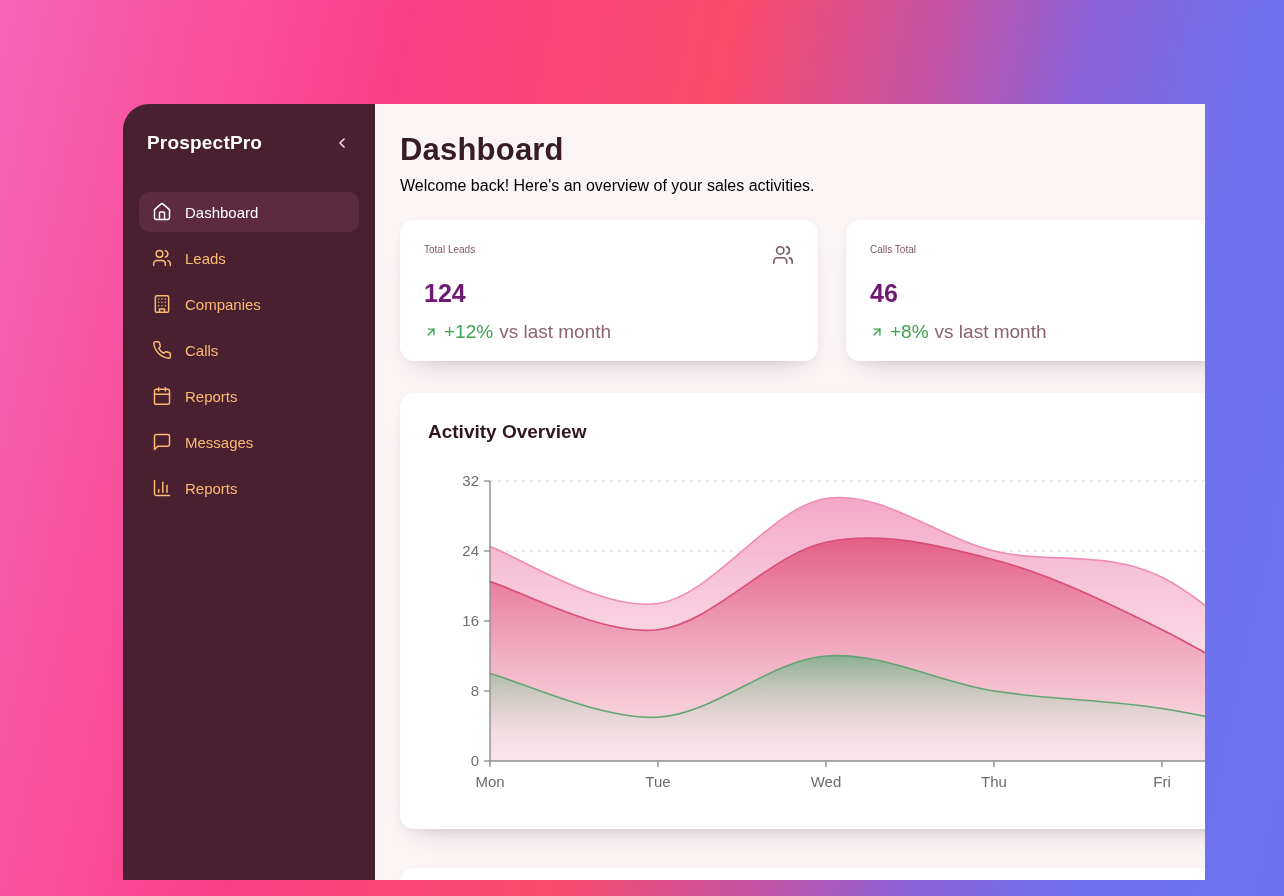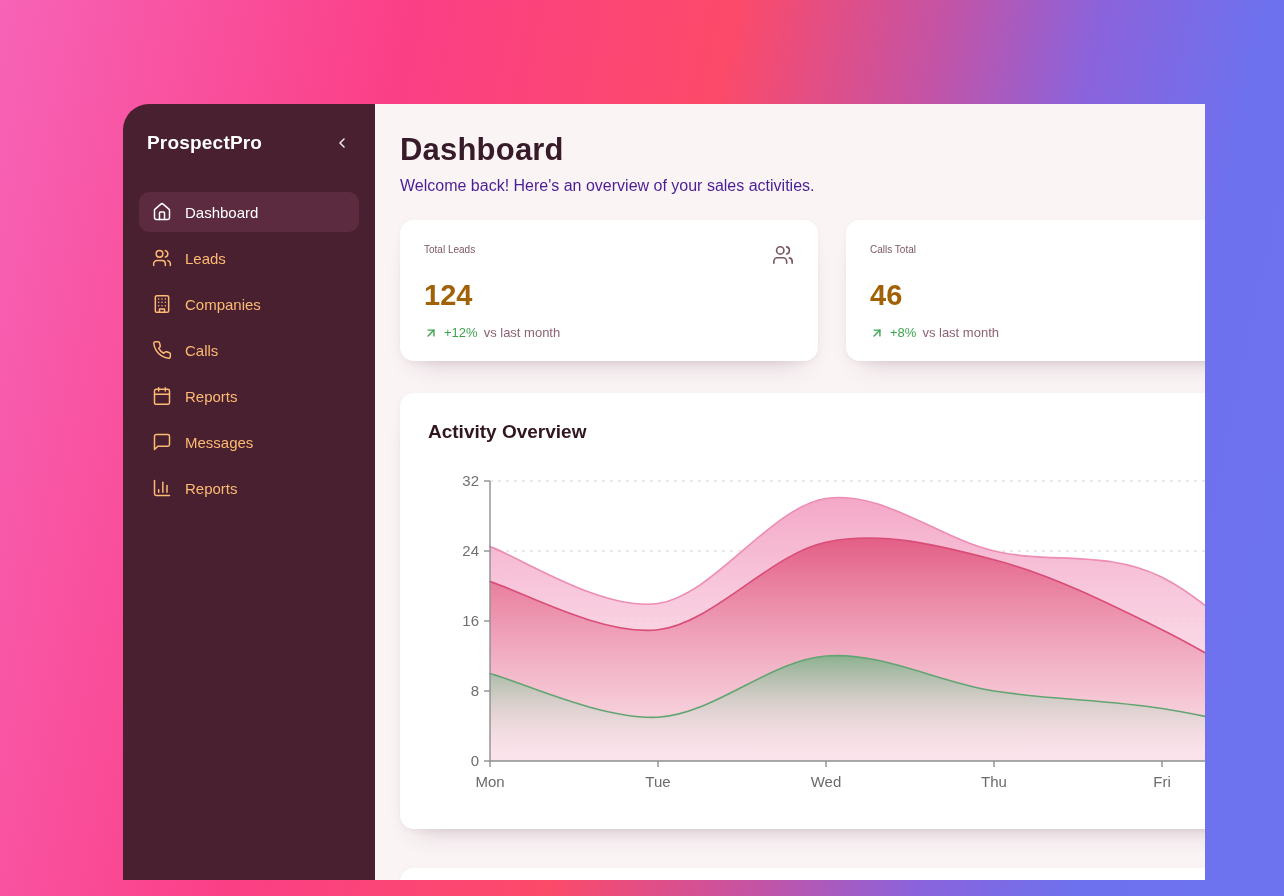--- a/index.html
+++ b/index.html
@@ -44,33 +44,33 @@
   }
   .nav-item.active { background: #5d2b3f; color: #ffffff; }
   .nav-item svg { width: 20px; height: 20px; flex: none; }
   
   .main {
     flex: 1; background: #faf4f5;
     padding: 28px 0 0 25px;
     overflow: hidden;
   }
   .page-title { margin: 0; font-size: 31px; font-weight: bold; color: #381b28; letter-spacing: .2px; }
-  .page-subtitle { margin: 9px 0 0 0; font-size: 16px; color: #4c1d95; }
+  .page-subtitle { margin: 9px 0 0 0; font-size: 16px; color: #000000; }
   .stats-row { display: flex; gap: 28px; margin-top: 25px; width: 1310px; }
   .stat-card {
     width: 418px; height: 141px; flex: none;
     background: #ffffff; border-radius: 14px; padding: 24px;
     box-shadow: 0 16px 26px -18px rgba(90,40,60,.30), 0 2px 6px rgba(90,40,60,.05);
   }
   .stat-top { display: flex; justify-content: space-between; align-items: flex-start; }
   .stat-label { font-size: 10px; color: #7c5766; }
   .stat-icon { color: #7c5766; }
   .stat-icon svg { width: 22px; height: 22px; }
-  .stat-value { font-size: 29px; font-weight: bold; color: #a16207; margin-top: 9px; }
-  .stat-delta { margin-top: 13px; display: flex; align-items: center; gap: 6px; font-size: 13px; }
+  .stat-value { font-size: 25px; font-weight: bold; color: #701a75; margin-top: 9px; }
+  .stat-delta { margin-top: 13px; display: flex; align-items: center; gap: 6px; font-size: 19px; }
   .delta-arrow { display: flex; color: #3da44e; }
   .delta-arrow svg { width: 14px; height: 14px; }
   .delta-value { color: #3da44e; }
   .delta-suffix { color: #8d6274; }
   
   .chart-card {
     width: 1310px; background: #ffffff; border-radius: 14px;
     margin-top: 32px; padding: 28px;
     box-shadow: 0 16px 26px -18px rgba(90,40,60,.30), 0 2px 6px rgba(90,40,60,.05);
   }

